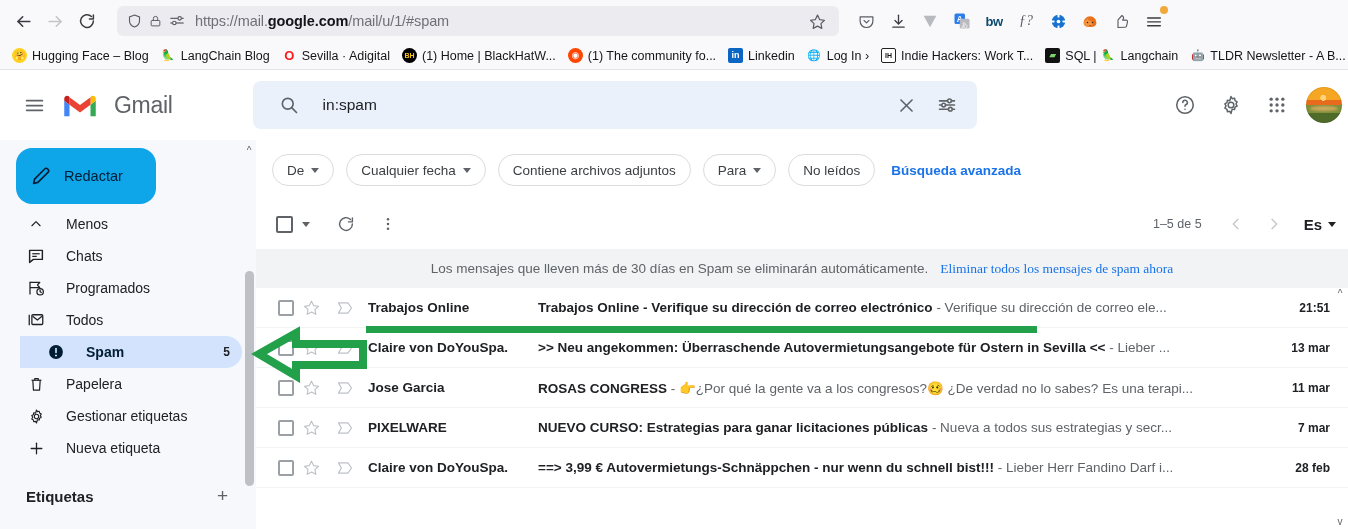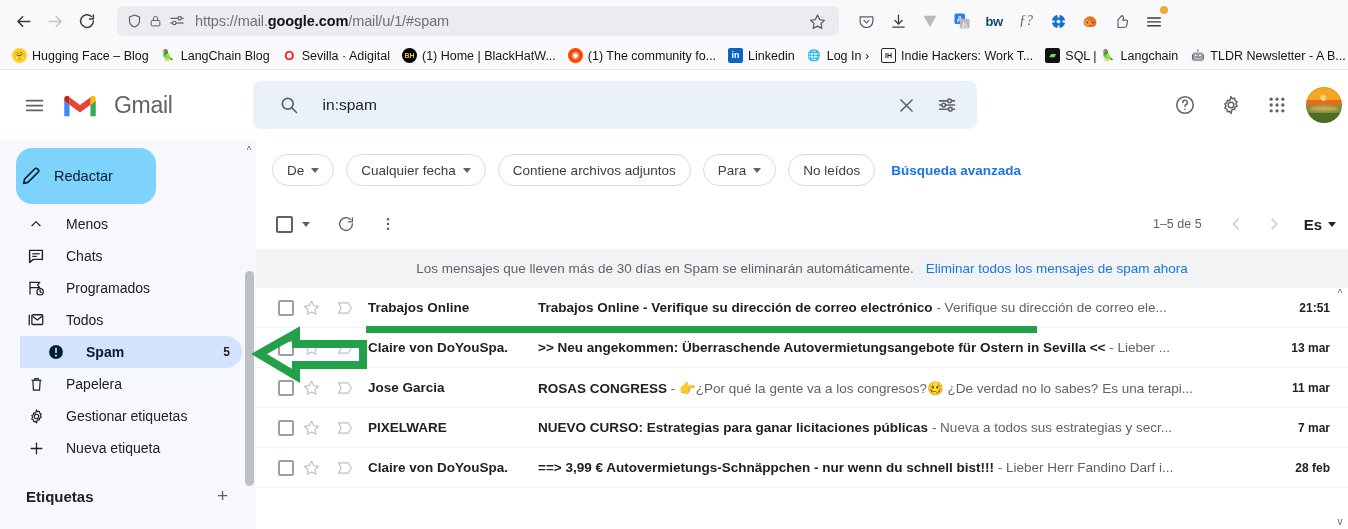--- a/index.html
+++ b/index.html
@@ -147,23 +147,23 @@
   .sidebar {
     width: 256px; flex: none;
     background: #f6f8fc;
     position: relative;
     overflow: hidden;
   }
   .compose {
     margin: 8px 0 0 16px;
     width: 140px; height: 56px;
     border-radius: 16px;
-    background: #7dd3fc;
+    background: #0ea5e9;
     display: flex; align-items: center; gap: 12px;
-    padding-left: 4px;
+    padding-left: 14px;
     color: #001d35;
     font-size: 14.5px;
   }
   .nav-list { margin-top: 8px; }
   .nav-item {
     display: flex; align-items: center;
     height: 32px;
     padding-left: 26px;
     border-radius: 0 16px 16px 0;
     margin-right: 14px;
@@ -240,21 +240,21 @@
   
   .spam-banner {
     background: #f1f3f4;
     height: 40px;
     display: flex; align-items: center; justify-content: center;
     gap: 12px;
     font-size: 13.5px; color: #5f6368;
     flex: none;
     border-top: 1px solid #fff;
   }
-  .spam-banner a { color: #1a73e8; text-decoration: none; font-weight: 500; }
+  .spam-banner a { color: #1a73e8; text-decoration: none; font-weight: 500; font-family: Liberation Serif, serif; }
 
   
   .list { flex: 1; position: relative; }
   .row {
     height: 40px;
     display: flex; align-items: center;
     border-bottom: 1px solid #f1f3f4;
     padding-left: 22px;
     background: #fff;
     position: relative;

